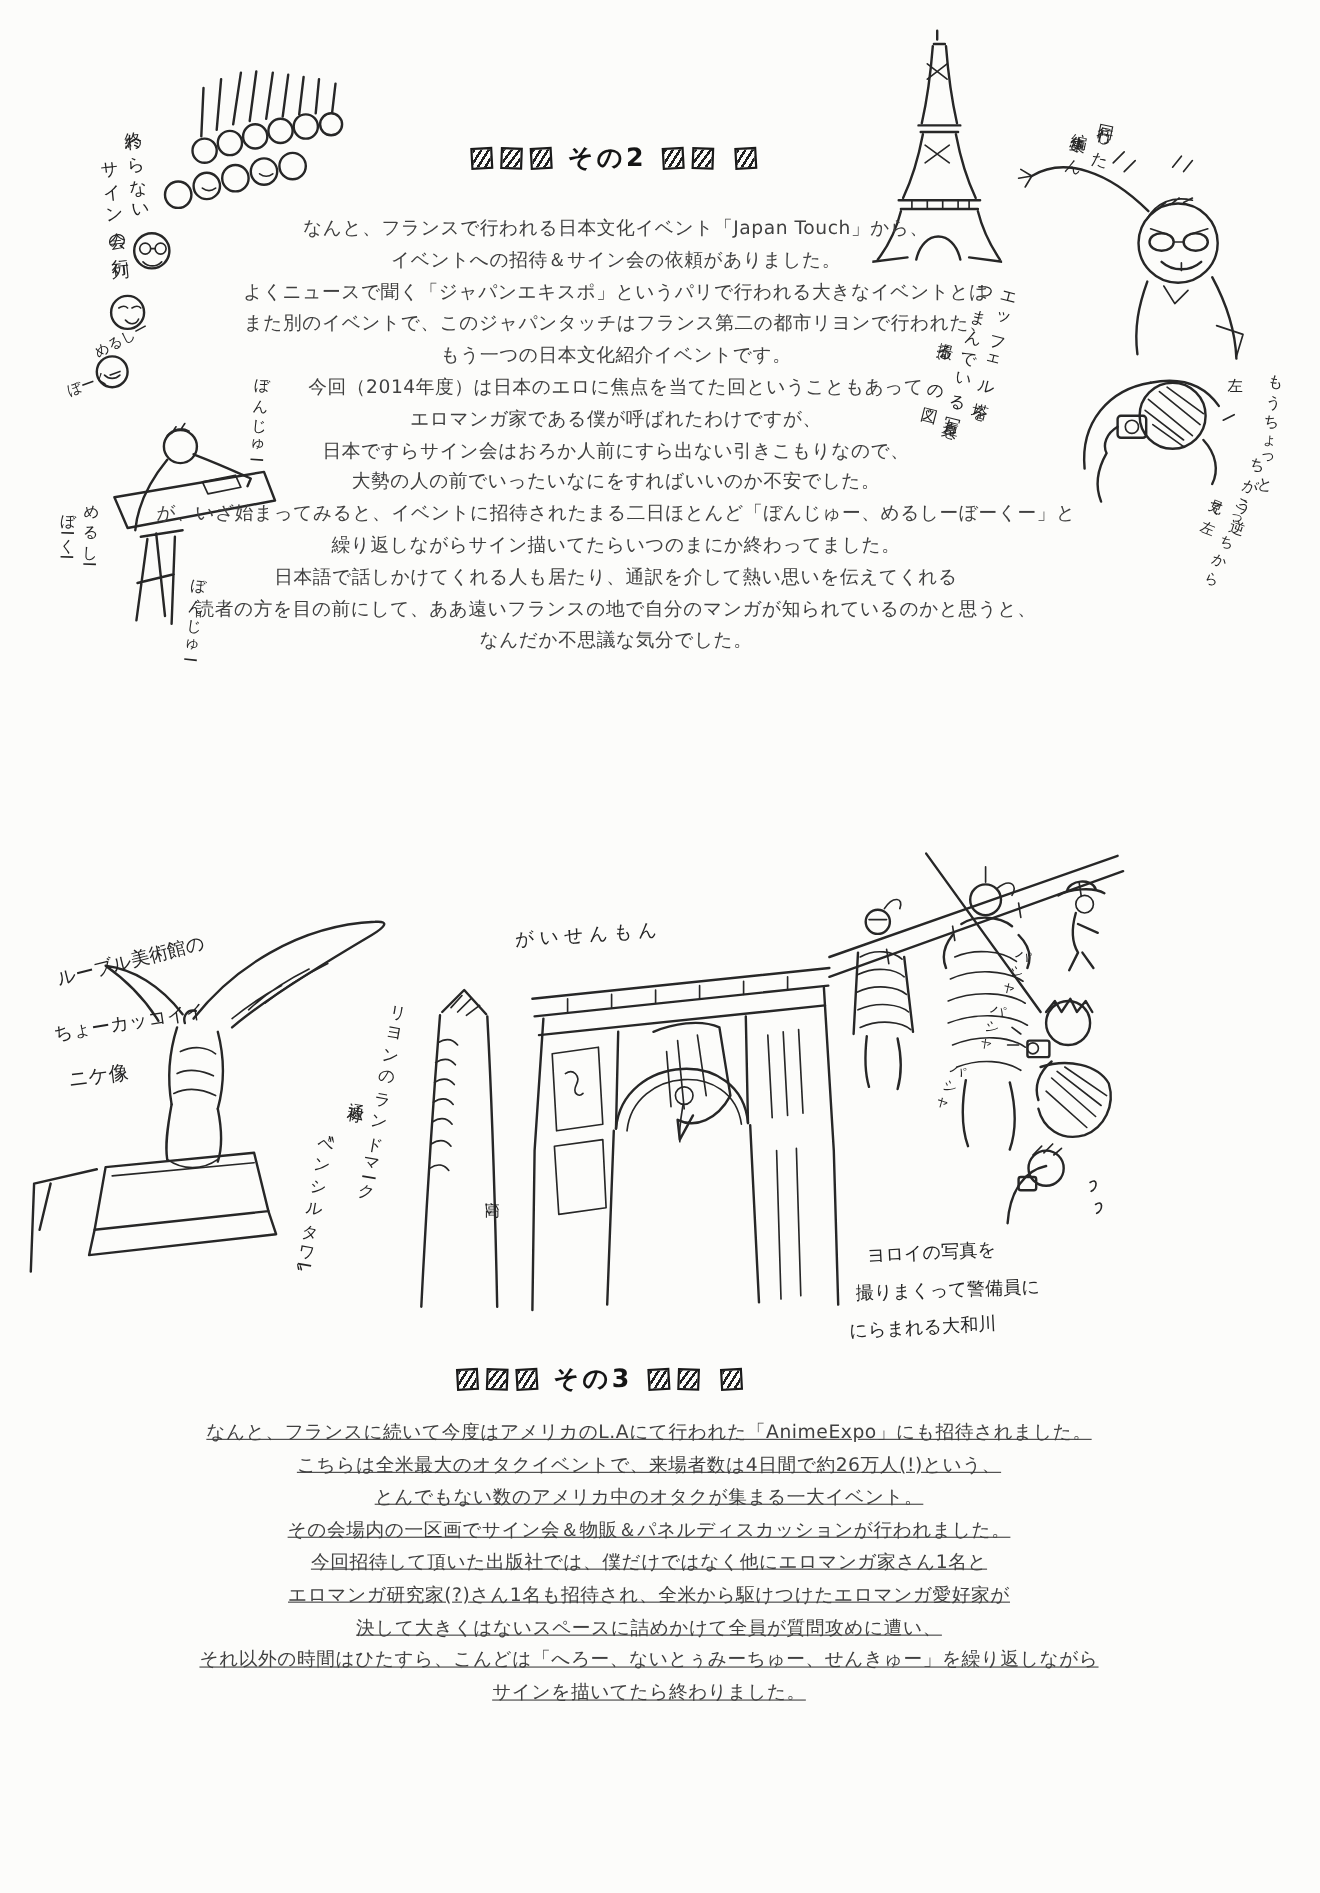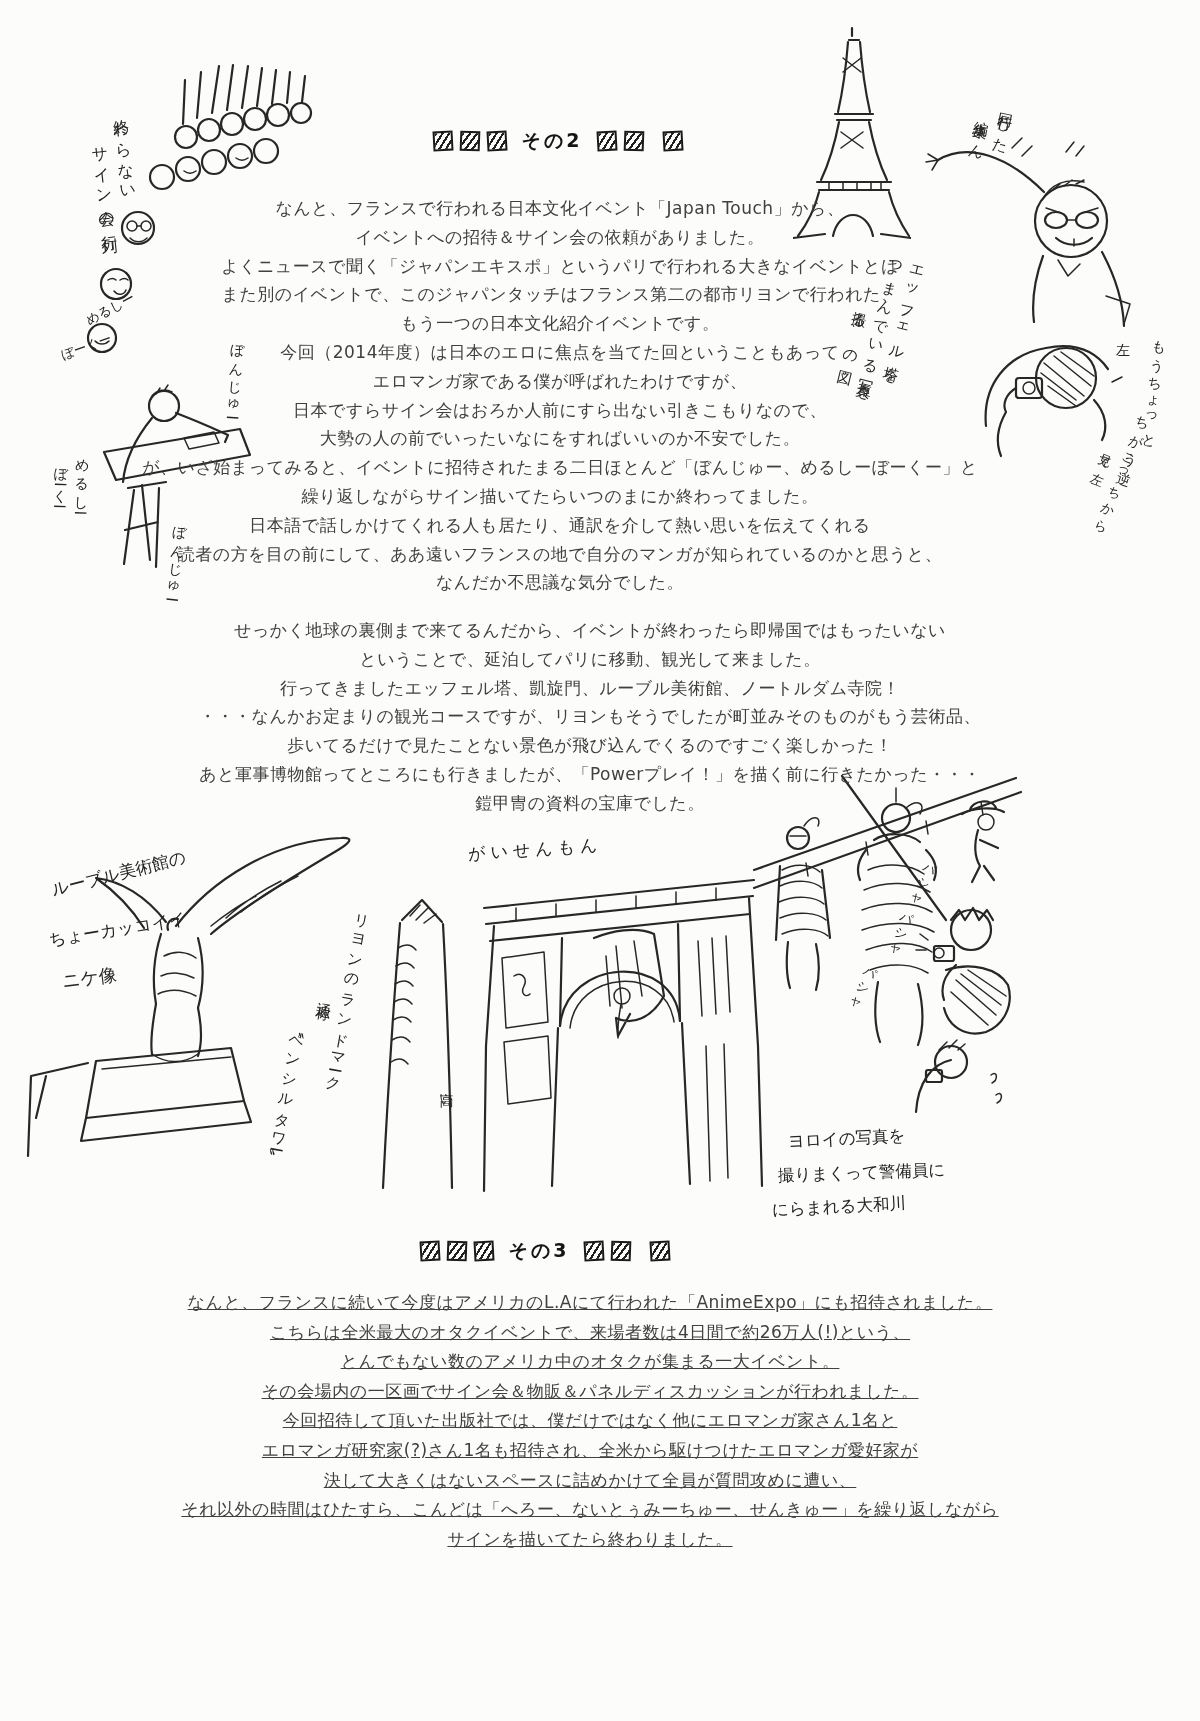--- a/index.html
+++ b/index.html
@@ -9,21 +9,21 @@
     font-family:"DejaVu Sans","Liberation Sans",sans-serif;
     color:#191919;
   }
   
   .para{
     position:absolute;white-space:pre-line;text-align:center;
     font-size:17px;line-height:28.8px;letter-spacing:.5px;color:#404040;
   }
   
   .hdr{position:absolute;left:0;right:0;display:flex;justify-content:center;align-items:center;gap:7px;}
-  .hdr-label{font-size:19px;font-weight:bold;letter-spacing:3px;margin:0 7px;color:#151515;}
+  .hdr-label{font-size:23px;font-weight:bold;letter-spacing:3px;margin:0 7px;color:#151515;}
   .sq{
     width:20px;height:20px;border:2px solid #1a1a1a;box-sizing:border-box;
     background:repeating-linear-gradient(125deg,#202020 0 2.2px,transparent 2.2px 5.6px);
     display:inline-block;
   }
   .sq:nth-of-type(odd){transform:rotate(-3deg);}
   .sq:nth-of-type(even){transform:rotate(2deg);}
   .sq-gap{margin-left:12px;}
   
   .hw{position:absolute;color:#242424;white-space:nowrap;}
@@ -199,27 +199,20 @@
 今回（2014年度）は日本のエロに焦点を当てた回ということもあって
 エロマンガ家である僕が呼ばれたわけですが、
 日本ですらサイン会はおろか人前にすら出ない引きこもりなので、
 大勢の人の前でいったいなにをすればいいのか不安でした。
 が、いざ始まってみると、イベントに招待されたまる二日ほとんど「ぼんじゅー、めるしーぼーくー」と
 繰り返しながらサイン描いてたらいつのまにか終わってました。
 日本語で話しかけてくれる人も居たり、通訳を介して熱い思いを伝えてくれる
 読者の方を目の前にして、ああ遠いフランスの地で自分のマンガが知られているのかと思うと、
 なんだか不思議な気分でした。</div>
 
-  <div class="para" style="left:0;right:20px;top:616px;">せっかく地球の裏側まで来てるんだから、イベントが終わったら即帰国ではもったいない
-ということで、延泊してパリに移動、観光して来ました。
-行ってきましたエッフェル塔、凱旋門、ルーブル美術館、ノートルダム寺院！
-・・・なんかお定まりの観光コースですが、リヨンもそうでしたが町並みそのものがもう芸術品、
-歩いてるだけで見たことない景色が飛び込んでくるのですごく楽しかった！
-あと軍事博物館ってところにも行きましたが、「Powerプレイ！」を描く前に行きたかった・・・
-鎧甲冑の資料の宝庫でした。</div>
 
   <div class="hdr" style="top:1238px;transform:translateX(-55px);">
     <span class="sq"></span>
     <span class="sq"></span>
     <span class="sq"></span>
     <span class="hdr-label">その3</span>
     <span class="sq"></span>
     <span class="sq"></span>
     <span class="sq sq-gap"></span>
   </div>

